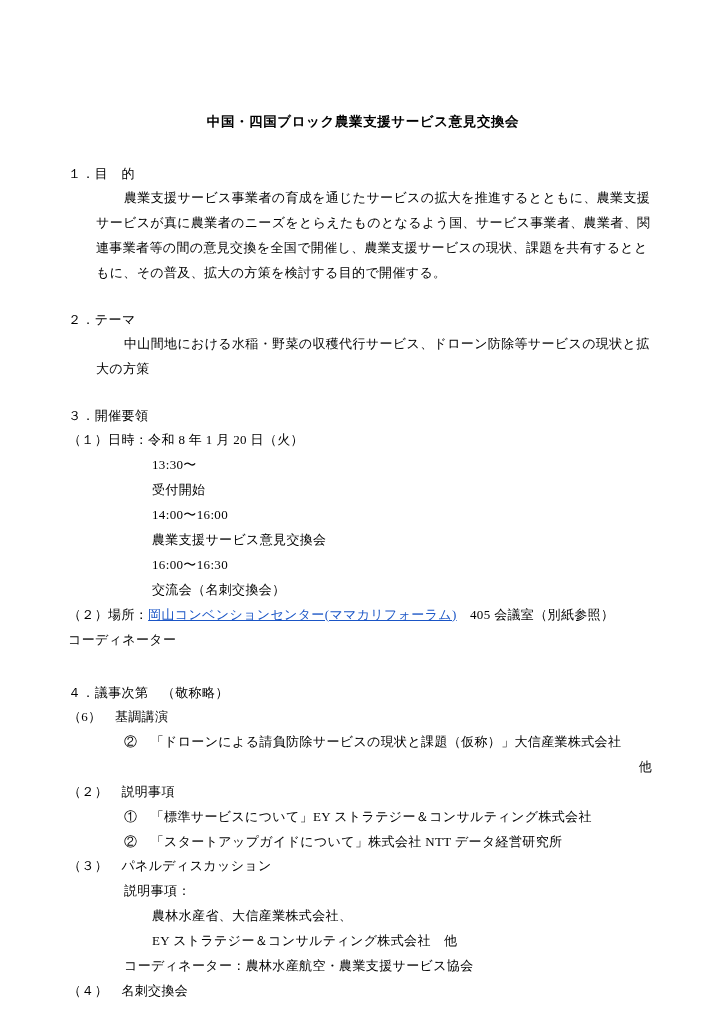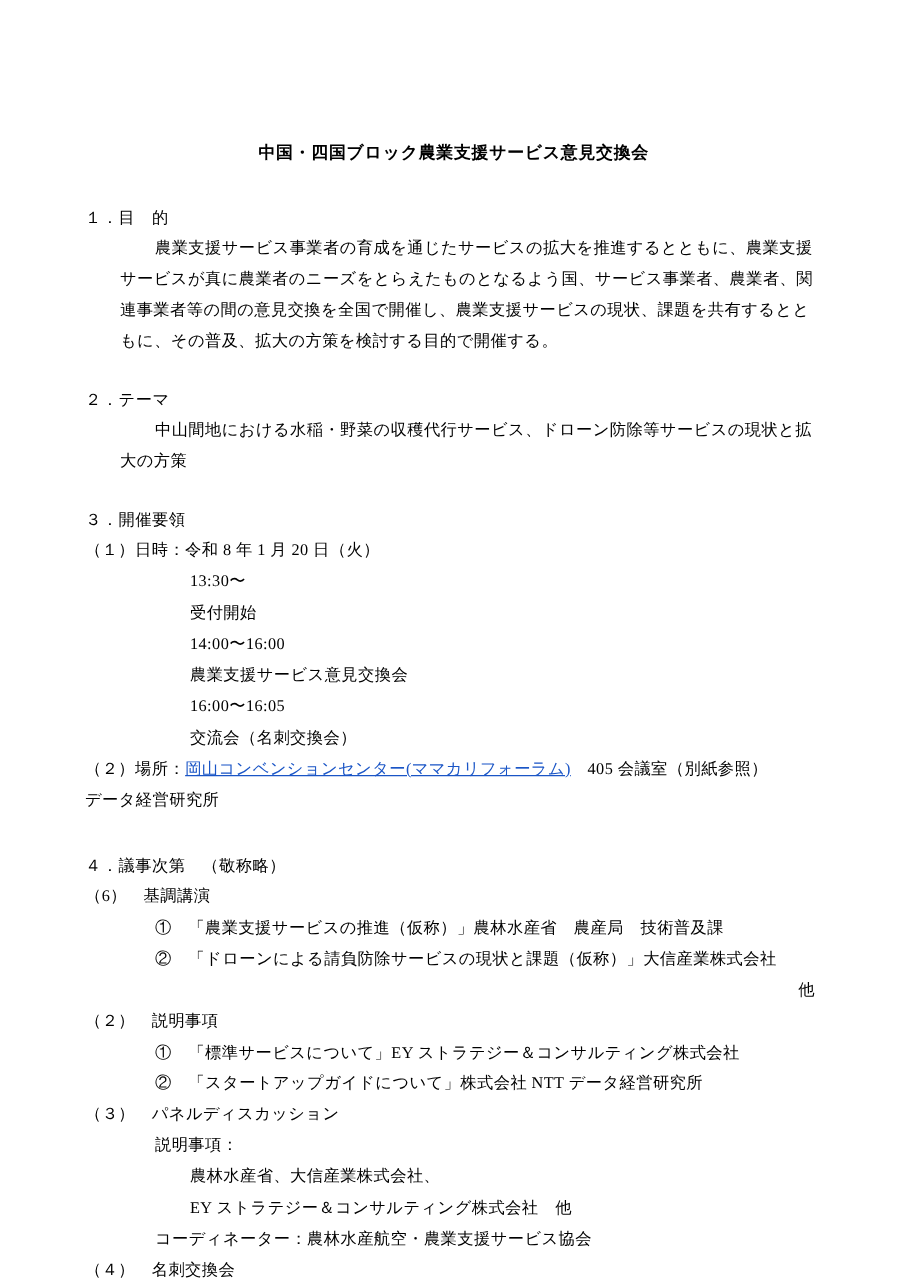--- a/index.html
+++ b/index.html
@@ -100,35 +100,34 @@
 
     <div class="row indent-3">
       <span class="col-time">13:30〜</span>
       <span>受付開始</span>
     </div>
     <div class="row indent-3">
       <span class="col-time">14:00〜16:00</span>
       <span>農業支援サービス意見交換会</span>
     </div>
     <div class="row indent-3">
-      <span class="col-time">16:00〜16:05</span>
+      <span class="col-time">16:00〜16:30</span>
       <span>交流会（名刺交換会）</span>
     </div>
 
     <p class="body-text"><span>（２）場所：</span><a class="link" href="#">岡山コンベンションセンター(ママカリフォーラム)</a><span>　405 会議室（別紙参照）</span></p>
-    <p class="body-text">データ経営研究所</p>
+    <p class="body-text">コーディネーター</p>
   </div>
 
   <div class="gap-lg"></div>
 
   <div class="section">
     <p class="sec-head">４．議事次第　（敬称略）</p>
 
     <p class="body-text">（6）　基調講演</p>
-    <p class="body-text indent-2">①　「農業支援サービスの推進（仮称）」農林水産省　農産局　技術普及課</p>
     <p class="body-text indent-2">②　「ドローンによる請負防除サービスの現状と課題（仮称）」大信産業株式会社</p>
     <p class="right-tail">他</p>
 
     <p class="body-text">（２）　説明事項</p>
     <p class="body-text indent-2">①　「標準サービスについて」EY ストラテジー＆コンサルティング株式会社</p>
     <p class="body-text indent-2">②　「スタートアップガイドについて」株式会社 NTT データ経営研究所</p>
 
     <p class="body-text">（３）　パネルディスカッション</p>
     <p class="body-text indent-2">説明事項：</p>
     <p class="body-text indent-3">農林水産省、大信産業株式会社、</p>

